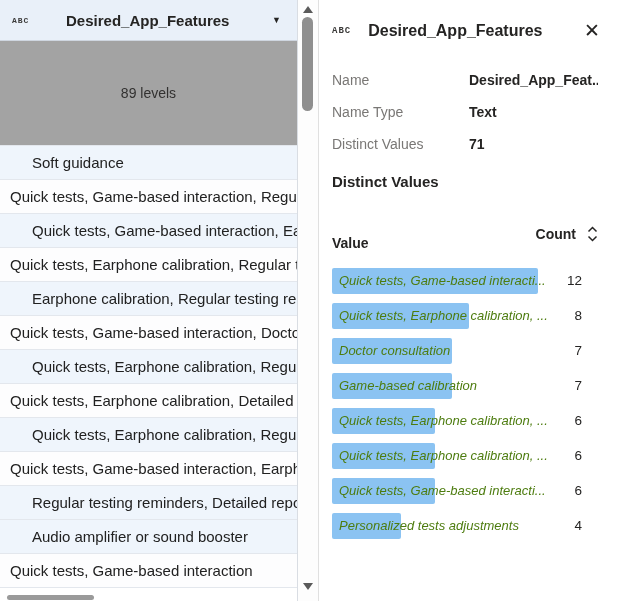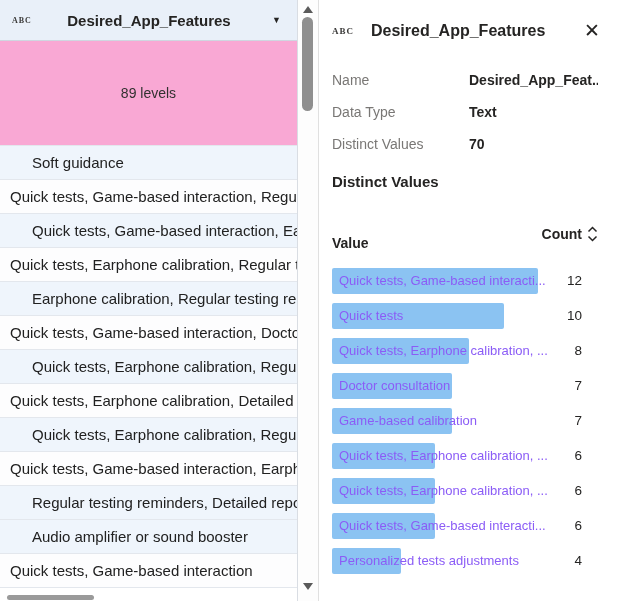--- a/index.html
+++ b/index.html
@@ -7,27 +7,27 @@
               font-family:"Liberation Sans", sans-serif; color:#252423; }
 
   .app { position:relative; width:620px; height:601px; display:flex; }
 
   
   .left-panel { position:relative; width:318px; height:601px; background:#fff; flex:none; }
   .lp-content { position:absolute; left:0; top:0; width:298px; height:601px; border-right:1px solid #d9dde3; }
 
   .lp-header { height:41px; background:#e9f0f9; border-bottom:1px solid #cfd6e0;
                display:flex; align-items:center; padding:0 10px 0 12px; }
-  .type-icon { font-family:Liberation Serif, serif; font-size:8px; font-weight:700;
+  .type-icon { font-family:Liberation Mono, monospace; font-size:8px; font-weight:700;
                letter-spacing:1px; color:#3b3a39; flex:none; }
   .lp-title { flex:1; text-align:center; font-size:15px; font-weight:600; color:#252423;
               white-space:nowrap; overflow:hidden; }
   .lp-caret { flex:none; font-size:9px; color:#252423; padding:2px 6px; cursor:pointer; }
 
-  .lp-levels { height:105px; background:#f9a8d4; border-bottom:1px solid #e3e7ed;
+  .lp-levels { height:105px; background:#a3a3a3; border-bottom:1px solid #e3e7ed;
                display:flex; align-items:center; justify-content:center;
                font-size:14px; color:#323130; }
 
   .lp-rows { background:#fff; }
   .lp-row { height:34px; line-height:33px; padding-left:10px; font-size:15px; color:#212121;
             border-bottom:1px solid #e3e7ed; white-space:nowrap; overflow:hidden; cursor:pointer; }
   .lp-row.tint { background:#eff5fc;padding-left:32px; }
   .lp-row.plain { background:#fdfdfe; }
 
   .lp-hscroll { position:absolute; left:0; bottom:0; width:298px; height:6px; background:transparent; }
@@ -56,29 +56,29 @@
 
   .rp-fields { margin-top:22px; }
   .rp-field { display:flex; height:32px; align-items:center; }
   .rp-field-label { width:137px; flex:none; font-size:14px; color:#797775; }
   .rp-field-value { font-size:14px; font-weight:700; color:#252423; white-space:nowrap; overflow:hidden; }
 
   .rp-section-title { margin-top:13px; font-size:15px; font-weight:700; color:#252423; }
 
   .rp-table-header { margin-top:26px; display:flex; align-items:center; }
   .rp-th-value { flex:1; font-size:14px; font-weight:700; color:#252423;margin-top:19px; }
-  .rp-th-count { display:flex; align-items:center; gap:5px; font-size:14px; font-weight:700;
+  .rp-th-count { display:flex; align-items:center; gap:11px; font-size:14px; font-weight:700;
                  color:#252423; cursor:pointer; }
   .sort-icon svg { display:block; }
 
   .rp-table { margin-top:13px; }
   .dv-row { position:relative; height:35px; }
   .dv-bar { position:absolute; left:0; top:4px; height:26px; background:#8bc3f2; border-radius:2px; }
-  .dv-value { position:relative; font-size:13px; color:#8b5cf6; line-height:34px;
-              padding-left:7px; white-space:nowrap; overflow:hidden; }
+  .dv-value { position:relative; font-size:13px; color:#4d7c0f; line-height:34px;
+              padding-left:7px; white-space:nowrap; overflow:hidden;font-style:italic; }
   .dv-count { position:absolute; right:16px; top:0; line-height:34px; font-size:13.5px; color:#252423; }
 </style>
 </head>
 <body>
 
 <div class="app">
 
   <div class="left-panel">
     <div class="lp-content">
 
@@ -135,26 +135,26 @@
       <span class="rp-title">Desired_App_Features</span>
       <span class="rp-close">✕</span>
     </div>
 
     <div class="rp-fields">
       <div class="rp-field">
         <span class="rp-field-label">Name</span>
         <span class="rp-field-value">Desired_App_Feat...</span>
       </div>
       <div class="rp-field">
-        <span class="rp-field-label">Data Type</span>
+        <span class="rp-field-label">Name Type</span>
         <span class="rp-field-value">Text</span>
       </div>
       <div class="rp-field">
         <span class="rp-field-label">Distinct Values</span>
-        <span class="rp-field-value">70</span>
+        <span class="rp-field-value">71</span>
       </div>
     </div>
 
     <div class="rp-section-title">Distinct Values</div>
 
     <div class="rp-table-header">
       <span class="rp-th-value">Value</span>
       <span class="rp-th-count">
         <span>Count</span>
         <span class="sort-icon">
@@ -166,25 +166,20 @@
       </span>
     </div>
 
     <div class="rp-table">
         <div class="dv-row">
     <div class="dv-bar" style="width: 206px;"></div>
     <div class="dv-value">Quick tests, Game-based interacti...</div>
     <div class="dv-count">12</div>
   </div>
         <div class="dv-row">
-    <div class="dv-bar" style="width: 172px;"></div>
-    <div class="dv-value">Quick tests</div>
-    <div class="dv-count">10</div>
-  </div>
-        <div class="dv-row">
     <div class="dv-bar" style="width: 137px;"></div>
     <div class="dv-value">Quick tests, Earphone calibration, ...</div>
     <div class="dv-count">8</div>
   </div>
         <div class="dv-row">
     <div class="dv-bar" style="width: 120px;"></div>
     <div class="dv-value">Doctor consultation</div>
     <div class="dv-count">7</div>
   </div>
         <div class="dv-row">

